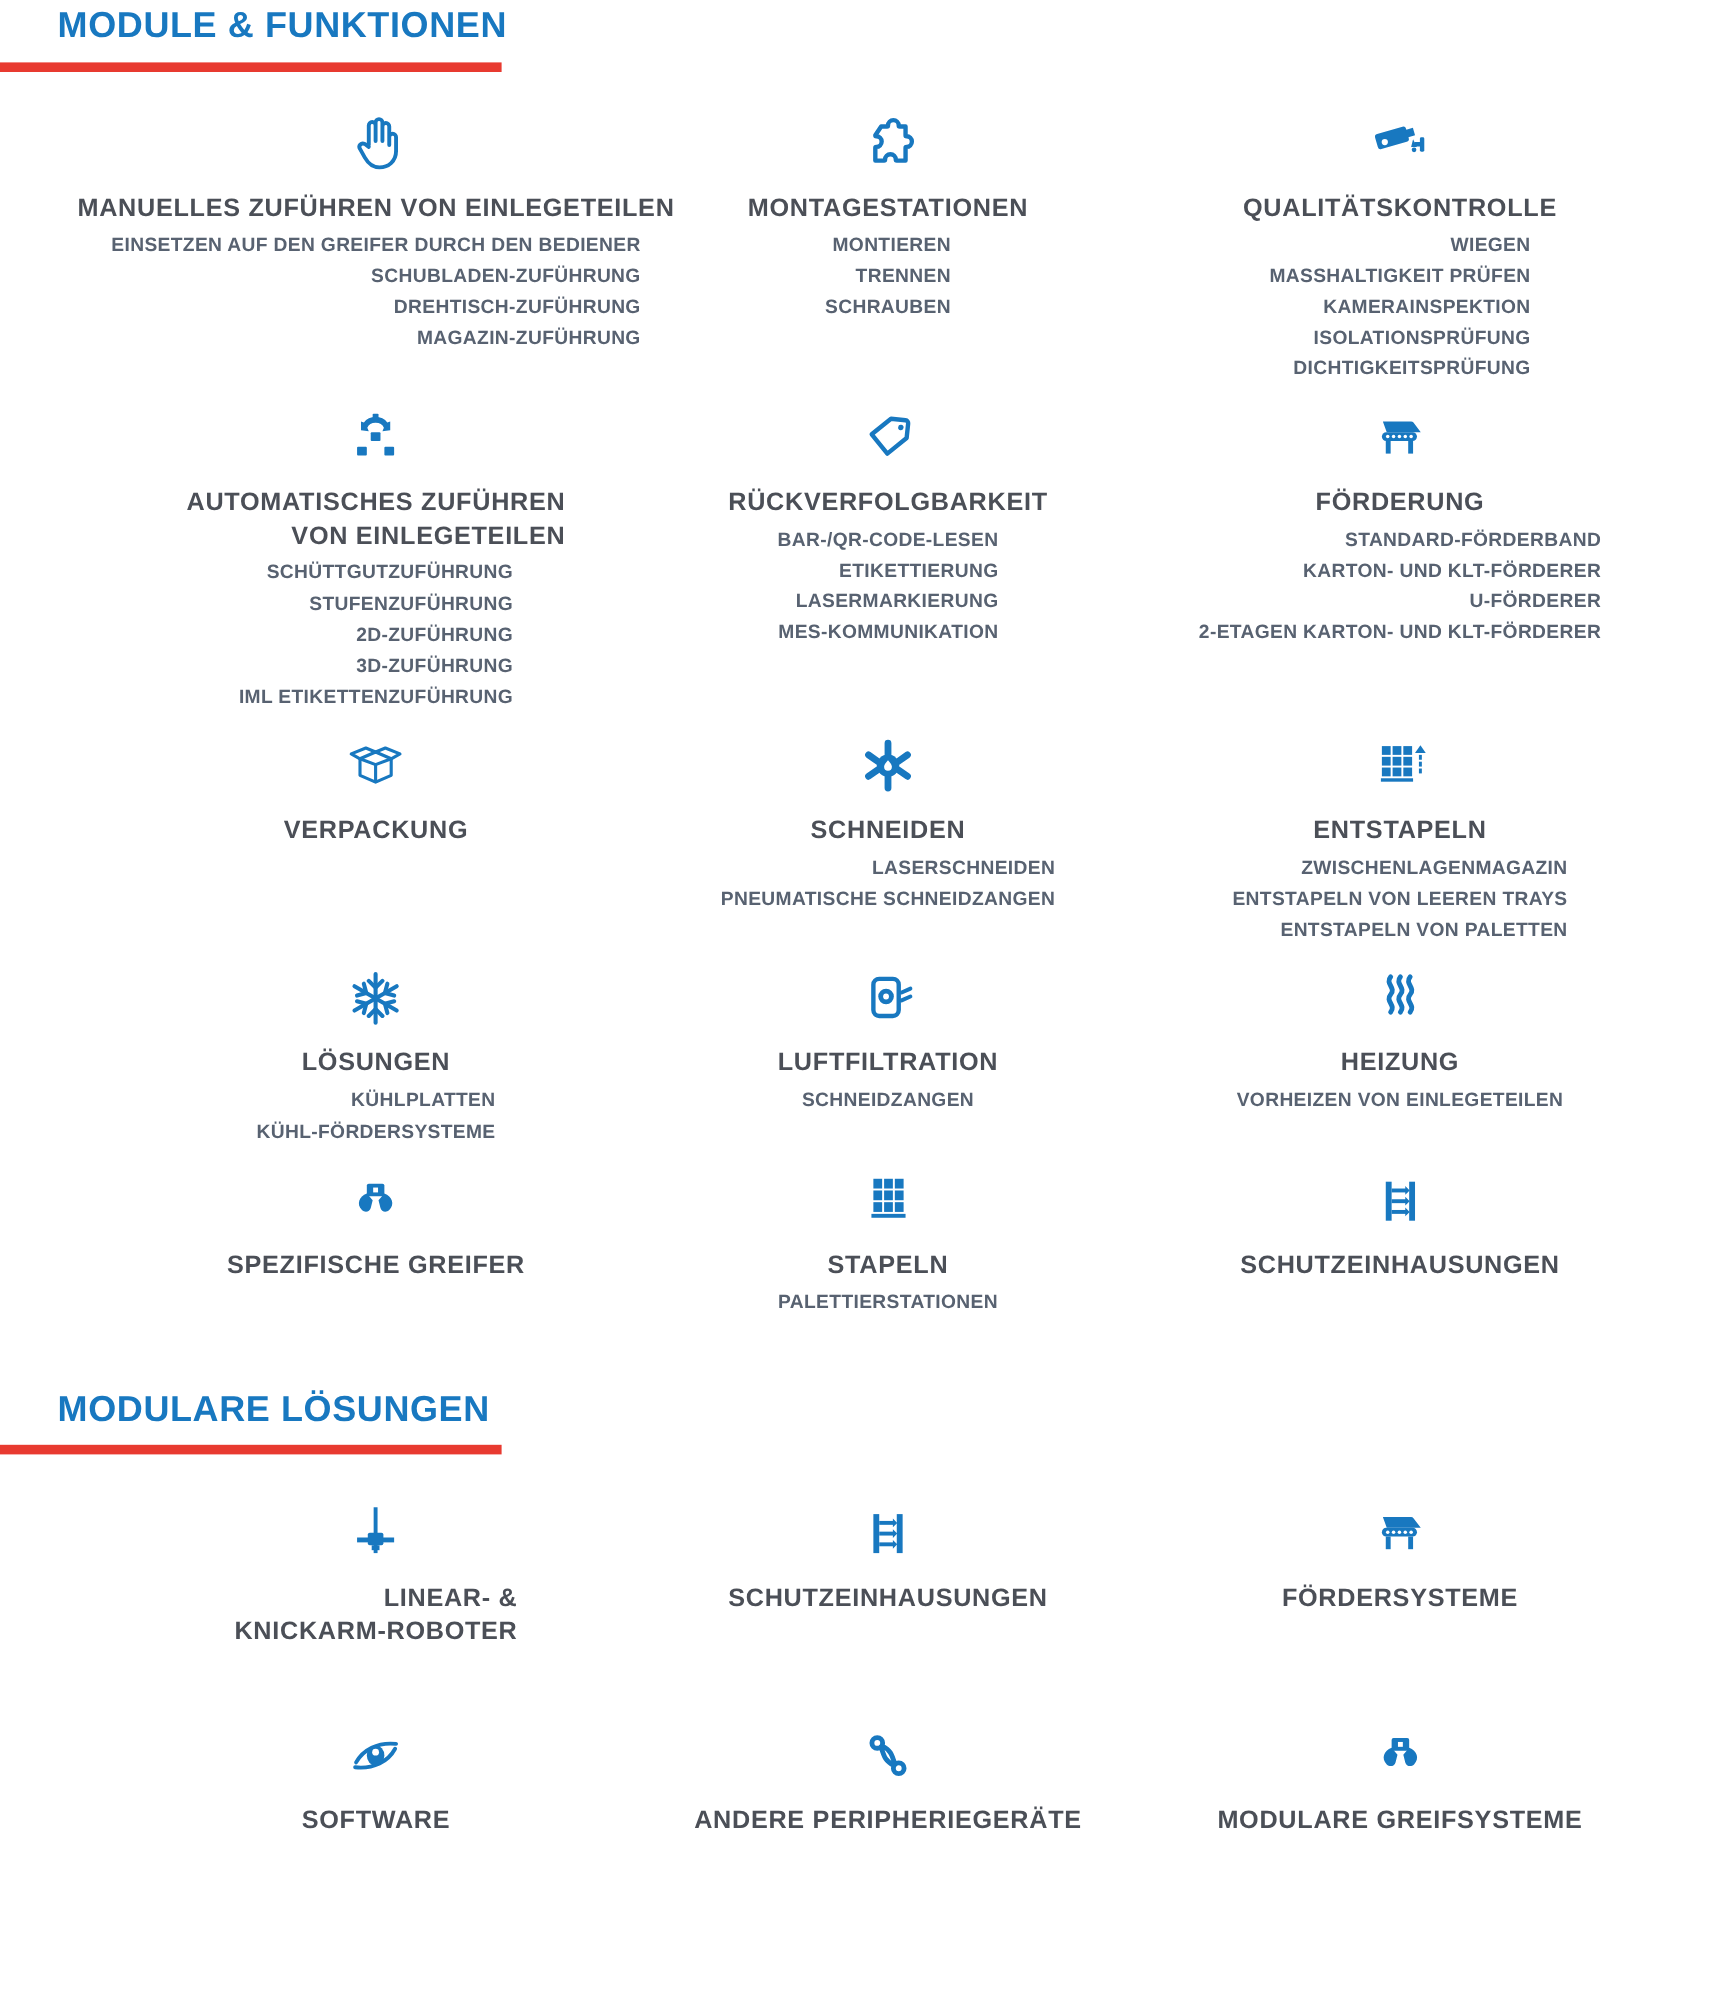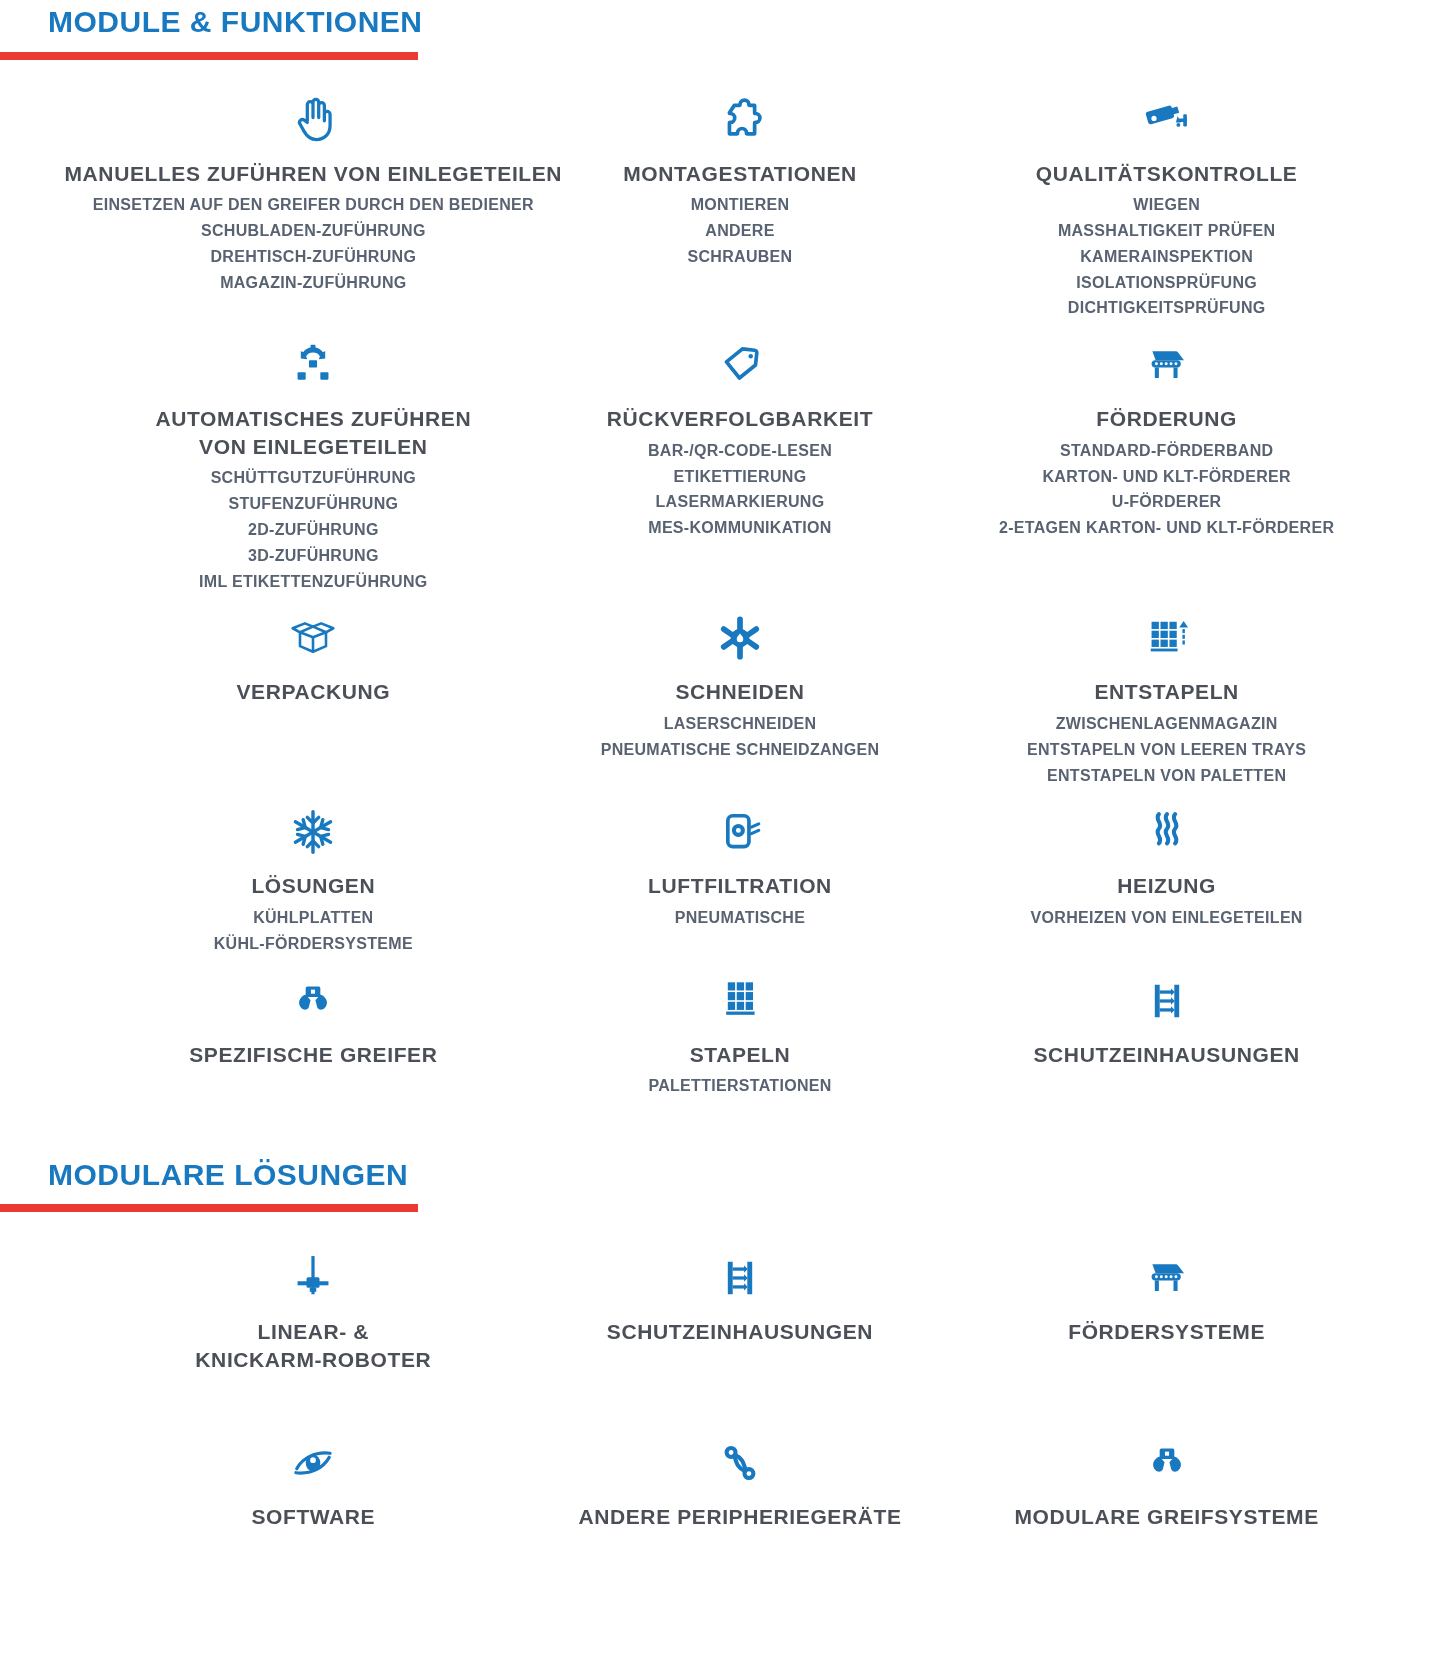--- a/index.html
+++ b/index.html
@@ -12,21 +12,21 @@
     margin:6px 0 14px 48px;line-height:1.05;
   }
   .section-title.second{margin-top:60px;}
   .red-bar{height:8px;background:#e83a30;width:418px;}
   .grid{
     display:grid;grid-template-columns:1fr 1fr 1fr;
     margin:0 60px 0 100px;align-items:start;
   }
   #grid-0{row-gap:12px;padding-top:28px;}
   #grid-1{row-gap:55px;padding-top:34px;}
-  .cell{display:flex;flex-direction:column;align-items:center;text-align:center;min-width:0;}
+  .cell{display:flex;flex-direction:column;align-items:center;text-align:right;min-width:0;}
   .icon{height:58px;display:flex;align-items:flex-end;justify-content:center;margin-bottom:6px;}
   .icon svg{height:52px;width:60px;display:block;}
   .cell-title{
     margin:8px 0 3px;font-size:21px;font-weight:800;color:#4b4f57;
     letter-spacing:.6px;line-height:1.3;white-space:pre;
   }
   .subs{list-style:none;margin:2px 0 0;padding:0;}
   .subs li{
     font-size:16px;font-weight:700;color:#586271;letter-spacing:.3px;
     line-height:1.62;white-space:nowrap;
@@ -57,21 +57,21 @@
       </div>
       <div class="cell">
         <div class="icon">
           <svg viewBox="0 0 64 64">
             <path d="M25 14h6a1 1 0 0 0 1-1 5.5 5.5 0 0 1 11 0 1 1 0 0 0 1 1h6v9a1 1 0 0 0 1 1 5.5 5.5 0 0 1 0 11 1 1 0 0 0-1 1v13h-9a1 1 0 0 1-1-1 5.5 5.5 0 0 0-11 0 1 1 0 0 1-1 1h-9V36a1 1 0 0 1 1-1 5.5 5.5 0 0 0 0-11 1 1 0 0 1-1-1z" fill="none" stroke="#1878c0" stroke-width="4.5" stroke-linejoin="round"></path>
           </svg>
         </div>
         <h3 class="cell-title">MONTAGESTATIONEN</h3>
         <ul class="subs">
           <li>MONTIEREN</li>
-          <li>ANDERE</li>
+          <li>TRENNEN</li>
           <li>SCHRAUBEN</li>
         </ul>
       </div>
       <div class="cell">
         <div class="icon">
           <svg viewBox="0 0 64 64">
             <g fill="#1878c0">
               <g transform="rotate(-16 26 26)">
                 <rect x="7" y="17" width="33" height="16" rx="3"></rect>
                 <rect x="39" y="21" width="8" height="8"></rect>
@@ -248,21 +248,21 @@
             <rect x="17" y="12" width="26" height="38" rx="6" fill="none" stroke="#1878c0" stroke-width="4.5"></rect>
             <circle cx="30" cy="30" r="8" fill="#1878c0"></circle>
             <circle cx="30" cy="30" r="3" fill="#fff"></circle>
             <g stroke="#1878c0" stroke-width="4" stroke-linecap="round">
               <path d="M46 26l9-4M46 34l9-4"></path>
             </g>
           </svg>
         </div>
         <h3 class="cell-title">LUFTFILTRATION</h3>
         <ul class="subs">
-          <li>PNEUMATISCHE</li>
+          <li>SCHNEIDZANGEN</li>
         </ul>
       </div>
       <div class="cell">
         <div class="icon">
           <svg viewBox="0 0 64 64">
             <g fill="none" stroke="#1878c0" stroke-width="5" stroke-linecap="round">
               <path d="M22 10c-6 7 6 11 0 18s6 11 0 18"></path>
               <path d="M32 10c-6 7 6 11 0 18s6 11 0 18"></path>
               <path d="M42 10c-6 7 6 11 0 18s6 11 0 18"></path>
             </g>

